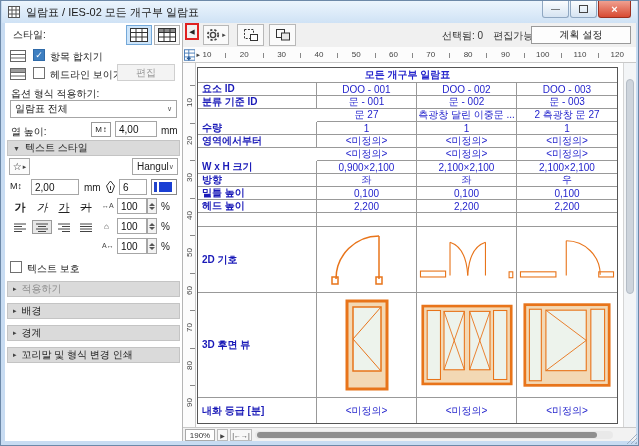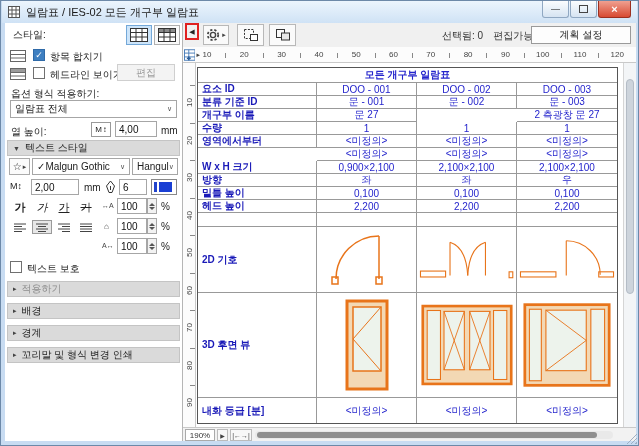--- a/index.html
+++ b/index.html
@@ -152,24 +152,20 @@
 
       <div class="sb-secbar" style="top:117px">
         <span class="tri">▼</span>
         <span>텍스트 스타일</span>
       </div>
 
       <div class="btn ab" style="left:4px;top:135px;width:21px;height:17px;gap:1px">
         <span>☆</span>
           <span class="tri">▸</span>
       </div>
-      <div class="sel ab" style="left:27px;top:135px;width:98px;height:17px">
-        <span style="overflow:hidden;white-space:nowrap">✓Malgun Gothic</span>
-        <span class="chev">∨</span>
-      </div>
       <div class="sel ab" style="left:127px;top:135px;width:46px;height:17px">
         <span>Hangul</span>
         <span class="chev">∨</span>
       </div>
 
       <span class="ab" style="left:5px;top:158px;font-size:9px"><span>M</span><span>↕</span></span>
       <div class="inp ab" style="left:26px;top:156px;width:48px;height:16px">2,00</div>
       <span class="ab" style="left:79px;top:159px">mm</span>
       <svg class="ab" style="left:100px;top:157px" width="11" height="14" viewBox="0 0 11 14">
           <path d="M5.5 1 L9.5 6 L7 12.5 L4 12.5 L1.5 6 Z" fill="none" stroke="#333"></path>
@@ -453,22 +449,22 @@
             <div class="cell val nb" style="grid-row:15;grid-column:3">&lt;미정의&gt;</div>
             <div class="cell val nb nr" style="grid-row:15;grid-column:4">&lt;미정의&gt;</div>
           <div class="cell lbl" style="grid-area: 2 / 1;">요소 ID</div>
               <div class="cell val" style="grid-area: 2 / 2;">DOO - 001</div>
               <div class="cell val" style="grid-area: 2 / 3;">DOO - 002</div>
               <div class="cell val nr" style="grid-area: 2 / 4;">DOO - 003</div>
               <div class="cell lbl" style="grid-area: 3 / 1;">분류 기준 ID</div>
               <div class="cell val" style="grid-area: 3 / 2;">문 - 001</div>
               <div class="cell val" style="grid-area: 3 / 3;">문 - 002</div>
               <div class="cell val nr" style="grid-area: 3 / 4;">문 - 003</div>
-              <div class="cell lbl" style="grid-area: 4 / 1;">개구부 이름</div>
               <div class="cell val" style="grid-area: 4 / 2; text-align: center;">문 27</div>
+              <div class="cell val" style="grid-area: 4 / 3;">측광창 달린 이중문 ...</div>
               <div class="cell val nr" style="grid-area: 4 / 4;">2 측광창 문 27</div>
               <div class="cell lbl" style="grid-area: 5 / 1;">수량</div>
               <div class="cell val" style="grid-area: 5 / 2;">1</div>
               <div class="cell val" style="grid-area: 5 / 3;">1</div>
               <div class="cell val nr" style="grid-area: 5 / 4;">1</div>
               <div class="cell lbl" style="grid-area: 6 / 1;">영역에서부터</div>
               <div class="cell val" style="grid-area: 6 / 2;">&lt;미정의&gt;</div>
               <div class="cell val" style="grid-area: 6 / 3;">&lt;미정의&gt;</div>
               <div class="cell val nr" style="grid-area: 6 / 4;">&lt;미정의&gt;</div>
               <div class="cell val" style="grid-area: 7 / 2;">&lt;미정의&gt;</div>

